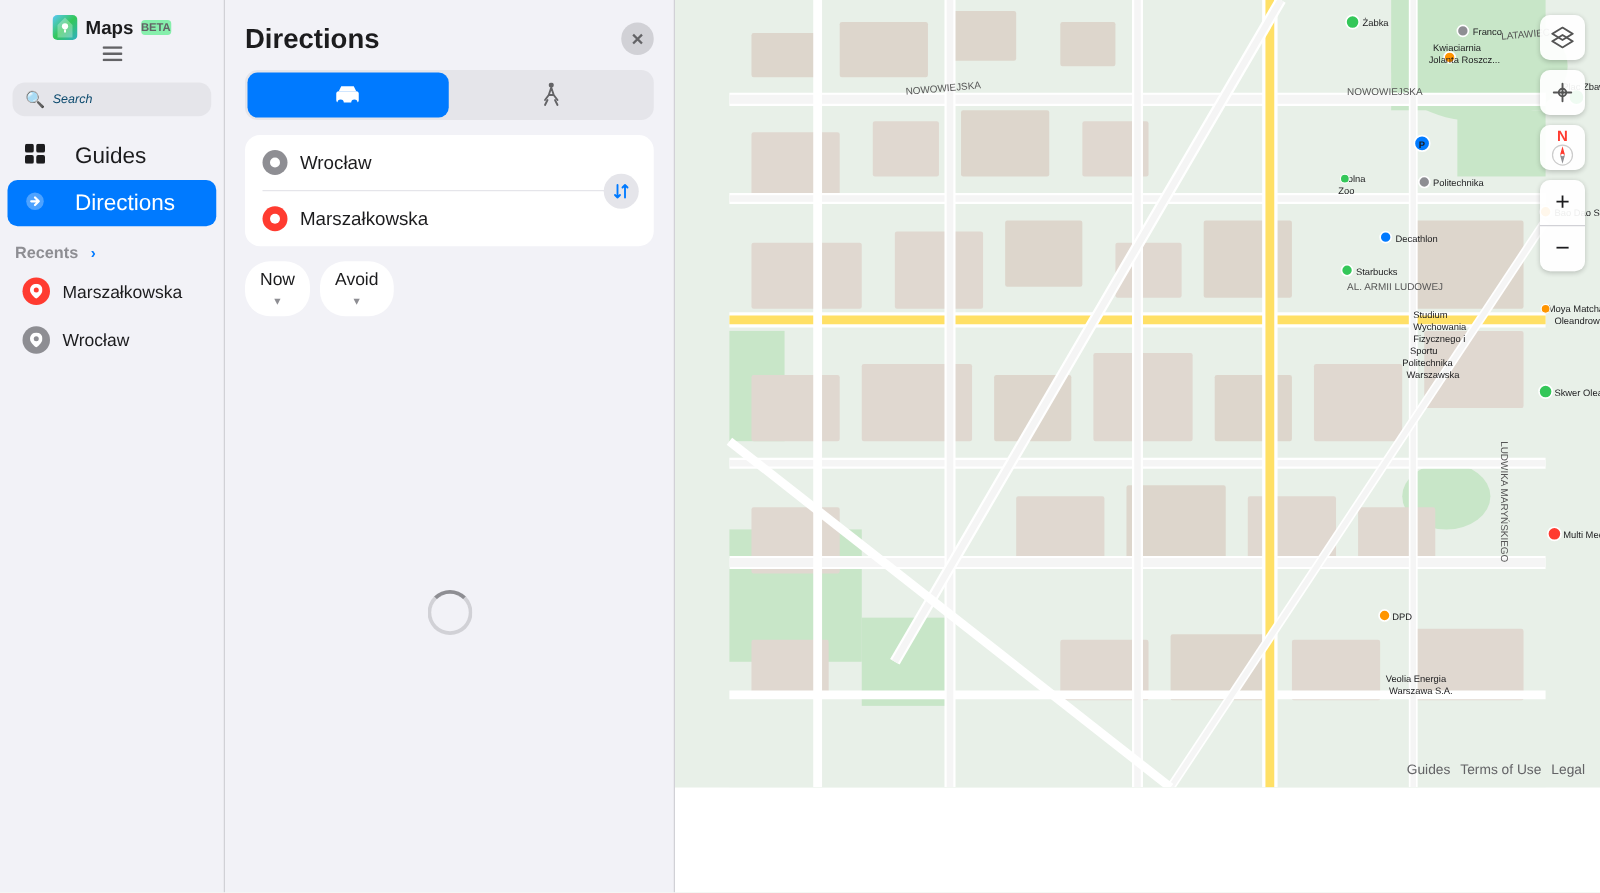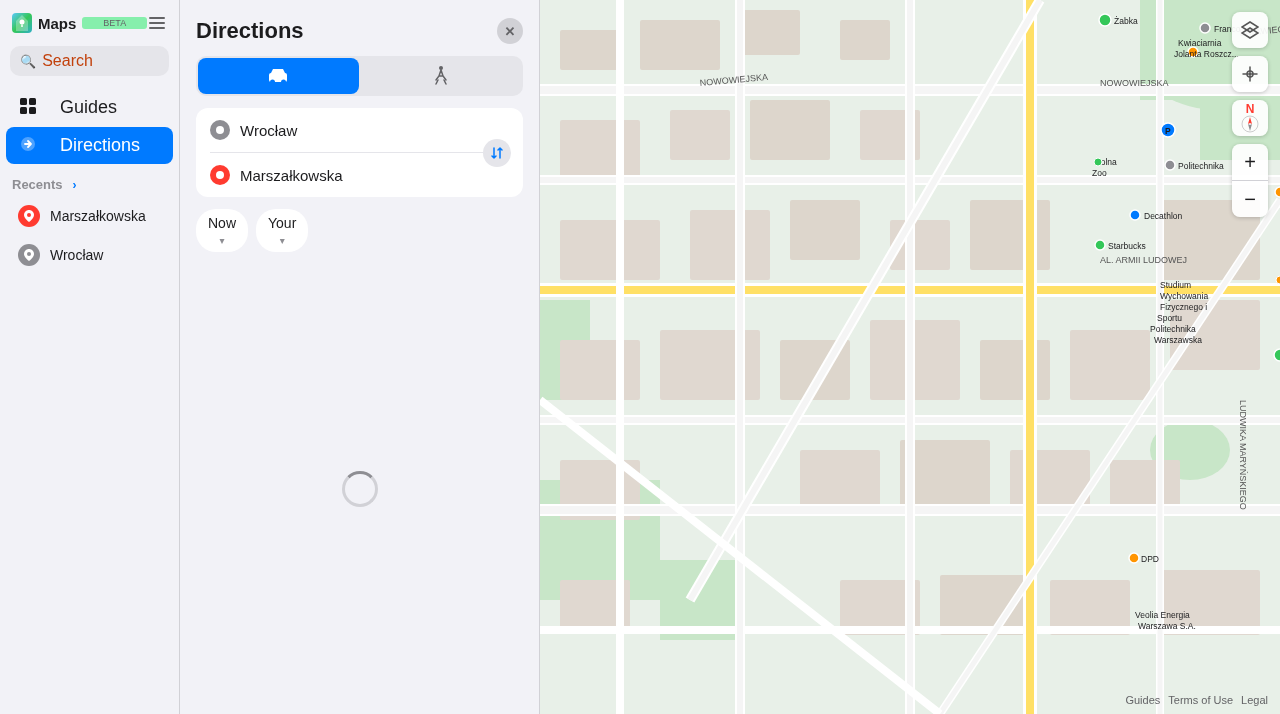--- a/index.html
+++ b/index.html
@@ -16,20 +16,21 @@
       border-right: 1px solid #d1d1d6;
       position: relative;
       z-index: 10;
     }
 
     #sidebar-header {
       display: flex;
       align-items: center;
       justify-content: space-between;
       padding: 12px 12px 8px 12px;
+      flex-direction: column;
     }
 
     .app-logo {
       display: flex;
       align-items: center;
       gap: 6px;
     }
 
     .app-logo-icon {
       width: 20px;
@@ -39,22 +40,22 @@
     .app-title {
       font-size: 15px;
       font-weight: 600;
       color: #1c1c1e;
     }
 
     .beta-badge {
       background: #86efac;
       color: #636366;
       font-size: 9px;
-      font-weight: 400;
-      padding: 1px 21px;
+      font-weight: 700;
+      padding: 1px 0;
       border-radius: 3px;
       text-transform: uppercase;
     }
 
     .sidebar-icon-btn {
       width: 22px;
       height: 22px;
       display: flex;
       align-items: center;
       justify-content: center;
@@ -72,22 +73,23 @@
       gap: 6px;
       cursor: text;
     }
 
     .sidebar-search-icon {
       color: #8e8e93;
       font-size: 13px;
     }
 
     .sidebar-search-text {
-      font-size: 16px;
-      color: #c2410c;
+      font-size: 10px;
+      color: #0c4a6e;
+      font-style: italic;
     }
 
     .sidebar-nav {
       padding: 4px 0;
     }
 
     .sidebar-nav-item {
       display: flex;
       align-items: center;
       gap: 22px;
@@ -365,21 +367,21 @@
       animation: spin 0.8s linear infinite;
     }
 
     @keyframes spin {
       to { transform: rotate(360deg); }
     }
 
     
     #map-area {
       flex: 1;
-      height: 714px;
+      height: 630px;
       position: relative;
       overflow: hidden;
       background: #e8f0e8;
     }
 
     .map-svg {
       width: 100%;
       height: 100%;
     }
 
@@ -596,21 +598,21 @@
       </svg>
     </div>
   </div>
 
   <div class="route-options">
     <button class="option-btn">
       <span>Now</span>
       <span class="option-chevron">▾</span>
     </button>
     <button class="option-btn">
-      <span>Your</span>
+      <span>Avoid</span>
       <span class="option-chevron">▾</span>
     </button>
   </div>
 
   <div class="loading-area">
     <div class="spinner"></div>
   </div>
 </div>
 
 <div id="map-area">

